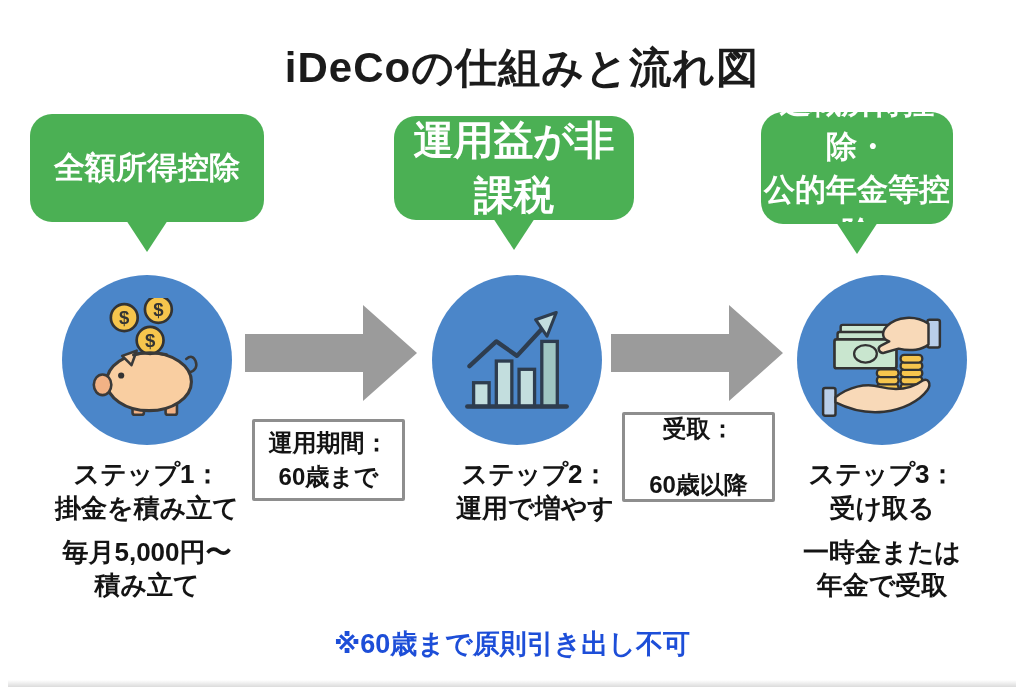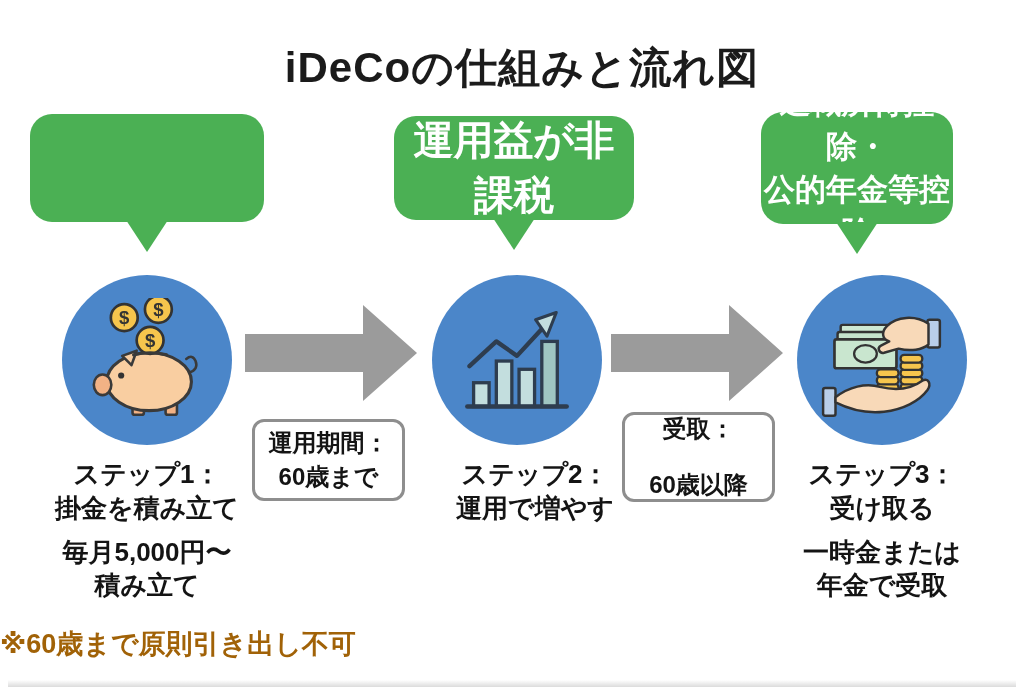--- a/index.html
+++ b/index.html
@@ -38,48 +38,49 @@
   }
   .circle-1{ left:62px;  top:275px; }
   .circle-2{ left:432px; top:275px; }
   .circle-3{ left:797px; top:275px; }
   
   .arrow{ position:absolute; width:172px; height:96px; }
   .arrow-1{ left:245px; top:305px; }
   .arrow-2{ left:611px; top:305px; }
   
   .info-box{
-    position:absolute; background:#ffffff; border:3px solid #8e8e8e; border-radius:12px;
+    position:absolute; background:#ffffff; border:3px solid #8e8e8e; border-radius:2px;
     display:flex; flex-direction:column; align-items:center; justify-content:center;
     font-weight:bold; color:#141414; font-size:24px; line-height:1.42; text-align:center;
   }
   .box-1{ left:252px; top:419px; width:153px; height:82px; }
   .box-2{ left:622px; top:412px; width:153px; height:90px;gap:21px; }
   
   .step-text{ position:absolute; top:458px; width:300px; text-align:center; color:#141414; }
   .step-1{ left:-3px; }
   .step-2{ left:385px; }
   .step-3{ left:732px; }
   .step-title{ font-size:26px; font-weight:bold; line-height:1.3; }
   .step-desc{ margin-top:10px; font-size:26px; font-weight:bold; line-height:1.27; }
   
   .footnote{
-    position:absolute; top:626px; left:0; width:100%; 
-    font-size:27px; font-weight:bold; color:#a16207;
+    position:absolute; top:626px; left:0; width:100%; text-align:center;
+    font-size:27px; font-weight:bold; color:#1d4ed8;
   }
   svg text{ font-family:"Liberation Sans","DejaVu Sans",sans-serif; }
 </style>
 </head>
 <body>
 
 <div class="canvas">
 
   <h1 class="title">iDeCoの仕組みと流れ図</h1>
 
   <div class="bubble bubble-1">
+    <span>全額所得控除</span>
     <span class="tail"></span>
   </div>
   <div class="bubble bubble-2">
     <span>運用益が非課税</span>
     <span class="tail"></span>
   </div>
   <div class="bubble bubble-3">
     <span>退職所得控除・</span>
     <span>公的年金等控除</span>
     <span class="tail"></span>

